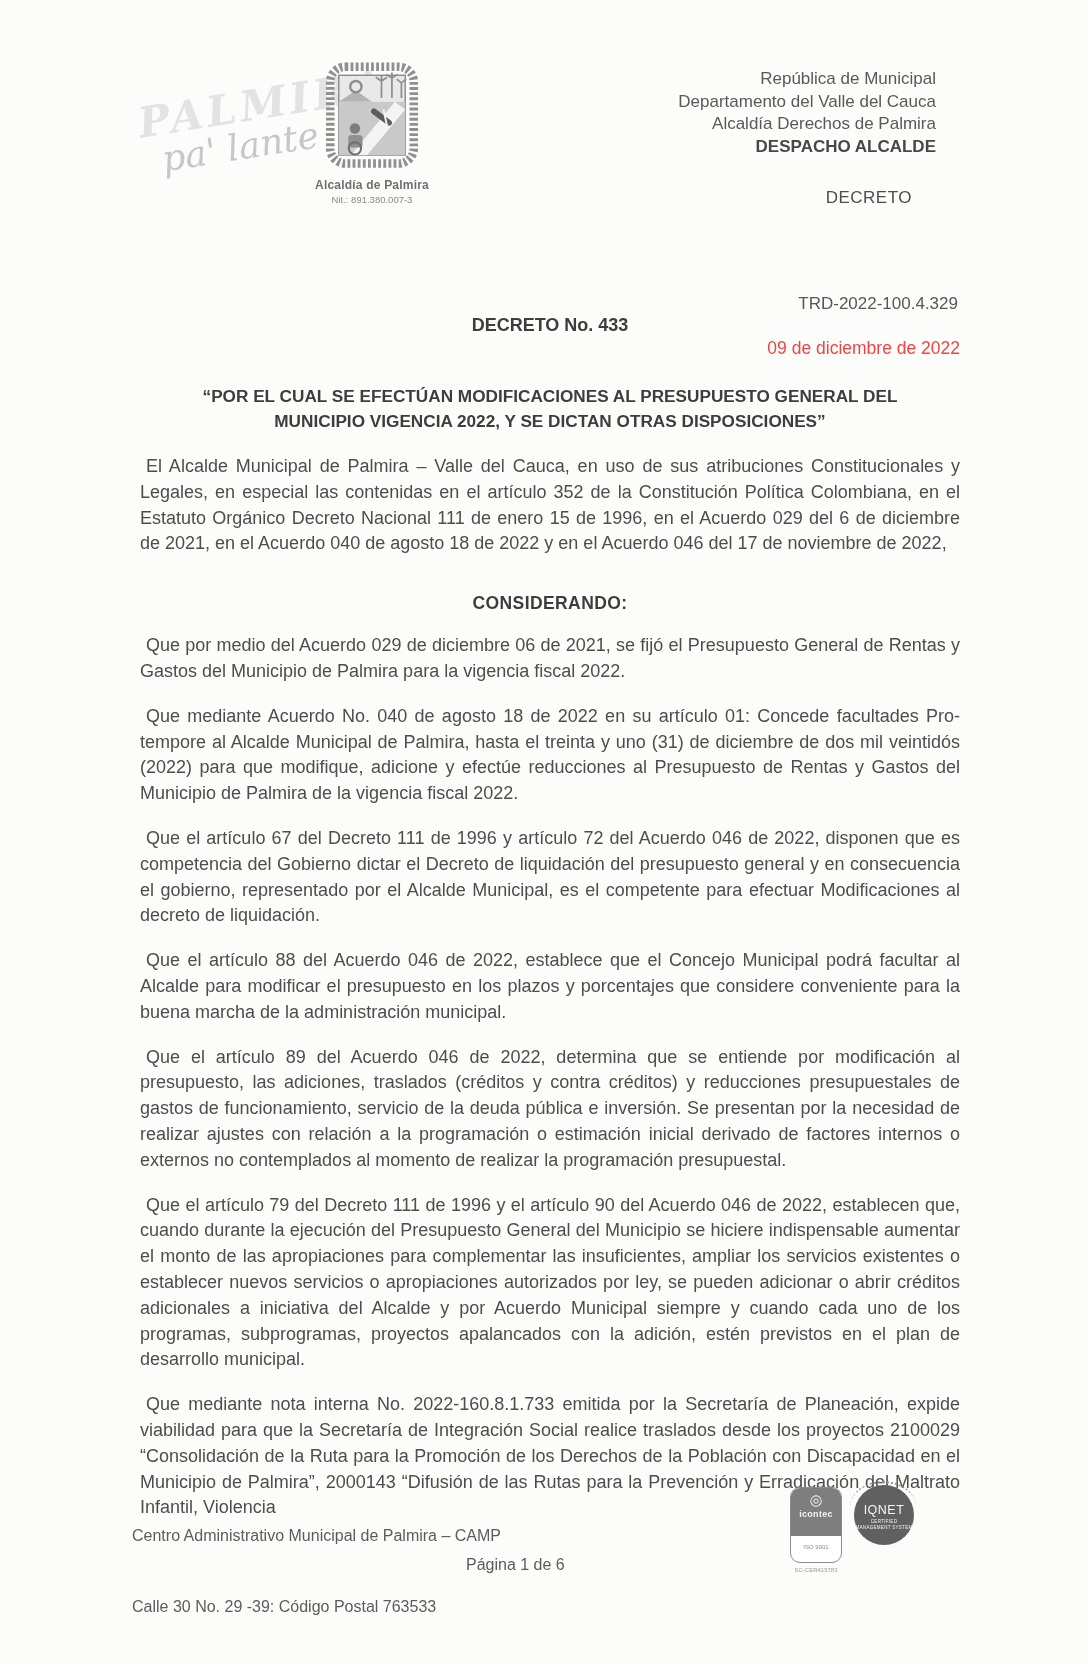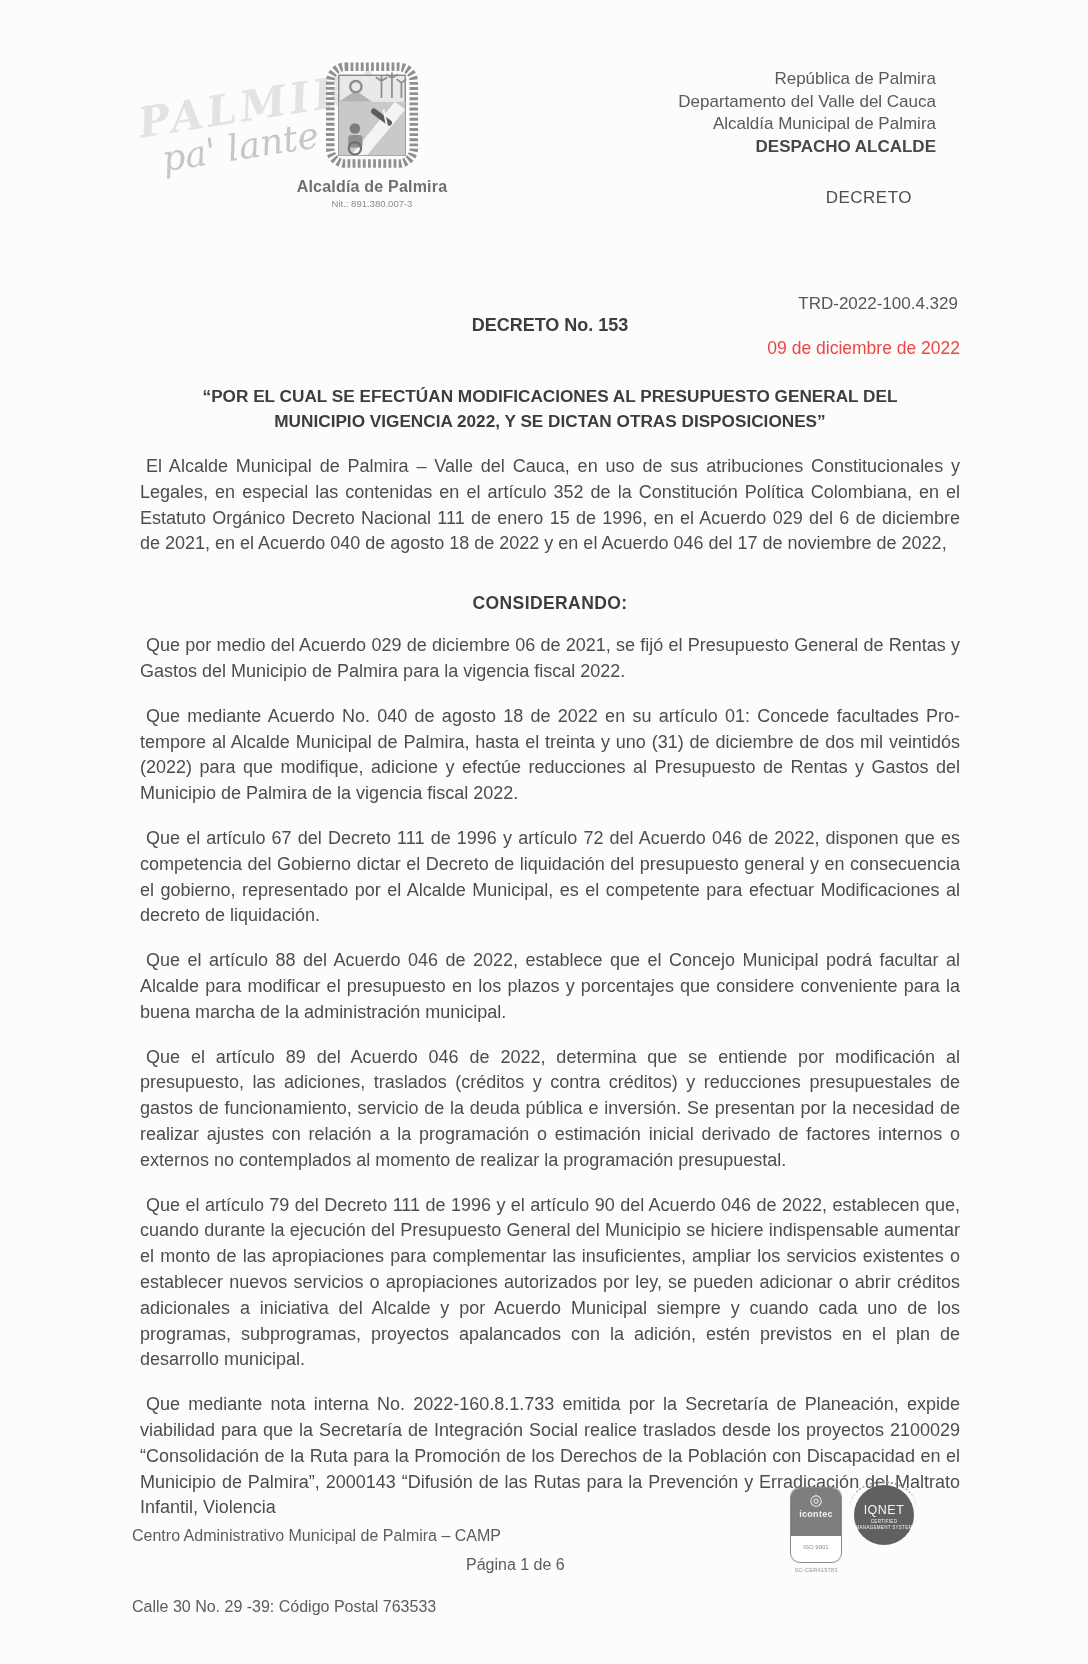--- a/index.html
+++ b/index.html
@@ -13,21 +13,21 @@
   .watermark .wm1{
     font-family:"DejaVu Serif", serif;font-style:italic;font-weight:bold;
     font-size:42px;letter-spacing:4px;color:#e3e3e6;line-height:40px;display:block;
   }
   .watermark .wm2{
     font-family:"DejaVu Serif", serif;font-style:italic;
     font-size:36px;color:#c6c6cb;line-height:38px;display:block;margin-left:18px;
   }
   .logo-block{position:absolute;left:292px;top:62px;width:160px;text-align:center;}
   .logo-block svg{display:block;margin:0 auto;}
-  .logo-title{font-size:16px;font-weight:bold;color:#6f6f6f;margin-top:4px;letter-spacing:.2px;}
+  .logo-title{font-size:12px;font-weight:bold;color:#6f6f6f;margin-top:4px;letter-spacing:.2px;}
   .logo-nit{font-size:9.5px;color:#8a8a8a;margin-top:2px;}
   .header-right{
     position:absolute;right:152px;top:68px;text-align:right;
     font-size:17px;line-height:22.5px;color:#595959;
   }
   .header-right .hr-bold{font-weight:bold;color:#474747;}
   .doc-type{
     position:absolute;right:176px;top:188px;
     font-size:17px;font-weight:normal;color:#4d4d4d;letter-spacing:.5px;
   }
@@ -101,31 +101,31 @@
       <path d="M62 50 l4 18" stroke="#f4f4f4" stroke-width="2"></path>
       <circle cx="32" cy="70" r="5.5" fill="#7d7d7d"></circle>
       <rect x="25" y="77" width="15" height="13" rx="3" fill="#8f8f8f"></rect>
       <circle cx="32" cy="91" r="6.5" fill="none" stroke="#6f6f6f" stroke-width="2.2"></circle>
     </svg>
     <div class="logo-title">Alcaldía de Palmira</div>
     <div class="logo-nit">Nit.: 891.380.007-3</div>
   </div>
 
   <div class="header-right">
-    <div>República de Palmira</div>
+    <div>República de Municipal</div>
     <div>Departamento del Valle del Cauca</div>
-    <div>Alcaldía Municipal de Palmira</div>
+    <div>Alcaldía Derechos de Palmira</div>
     <div class="hr-bold">DESPACHO ALCALDE</div>
   </div>
   <div class="doc-type">DECRETO</div>
 
   <div class="trd">TRD-2022-100.4.329</div>
 
   <div class="content">
-    <div class="doc-title">DECRETO No. 153</div>
+    <div class="doc-title">DECRETO No. 433</div>
     <div class="doc-date">09 de diciembre de 2022</div>
     <div class="subject">“POR EL CUAL SE EFECTÚAN MODIFICACIONES AL PRESUPUESTO GENERAL DEL MUNICIPIO VIGENCIA 2022, Y SE DICTAN OTRAS DISPOSICIONES”</div>
     <p class="preamble">El Alcalde Municipal de Palmira – Valle del Cauca, en uso de sus atribuciones Constitucionales y Legales, en especial las contenidas en el artículo 352 de la Constitución Política Colombiana, en el Estatuto Orgánico Decreto Nacional 111 de enero 15 de 1996, en el Acuerdo 029 del 6 de diciembre de 2021, en el Acuerdo 040 de agosto 18 de 2022 y en el Acuerdo 046 del 17 de noviembre de 2022,</p>
     <div class="considerando">CONSIDERANDO:</div>
     <p class="para">Que por medio del Acuerdo 029 de diciembre 06 de 2021, se fijó el Presupuesto General de Rentas y Gastos del Municipio de Palmira para la vigencia fiscal 2022.</p>
     <p class="para">Que mediante Acuerdo No. 040 de agosto 18 de 2022 en su artículo 01: Concede facultades Pro-tempore al Alcalde Municipal de Palmira, hasta el treinta y uno (31) de diciembre de dos mil veintidós (2022) para que modifique, adicione y efectúe reducciones al Presupuesto de Rentas y Gastos del Municipio de Palmira de la vigencia fiscal 2022.</p>
     <p class="para">Que el artículo 67 del Decreto 111 de 1996 y artículo 72 del Acuerdo 046 de 2022, disponen que es competencia del Gobierno dictar el Decreto de liquidación del presupuesto general y en consecuencia el gobierno, representado por el Alcalde Municipal, es el competente para efectuar Modificaciones al decreto de liquidación.</p>
     <p class="para">Que el artículo 88 del Acuerdo 046 de 2022, establece que el Concejo Municipal podrá facultar al Alcalde para modificar el presupuesto en los plazos y porcentajes que considere conveniente para la buena marcha de la administración municipal.</p>
     <p class="para">Que el artículo 89 del Acuerdo 046 de 2022, determina que se entiende por modificación al presupuesto, las adiciones, traslados (créditos y contra créditos) y reducciones presupuestales de gastos de funcionamiento, servicio de la deuda pública e inversión. Se presentan por la necesidad de realizar ajustes con relación a la programación o estimación inicial derivado de factores internos o externos no contemplados al momento de realizar la programación presupuestal.</p>
     <p class="para">Que el artículo 79 del Decreto 111 de 1996 y el artículo 90 del Acuerdo 046 de 2022, establecen que, cuando durante la ejecución del Presupuesto General del Municipio se hiciere indispensable aumentar el monto de las apropiaciones para complementar las insuficientes, ampliar los servicios existentes o establecer nuevos servicios o apropiaciones autorizados por ley, se pueden adicionar o abrir créditos adicionales a iniciativa del Alcalde y por Acuerdo Municipal siempre y cuando cada uno de los programas, subprogramas, proyectos apalancados con la adición, estén previstos en el plan de desarrollo municipal.</p>

